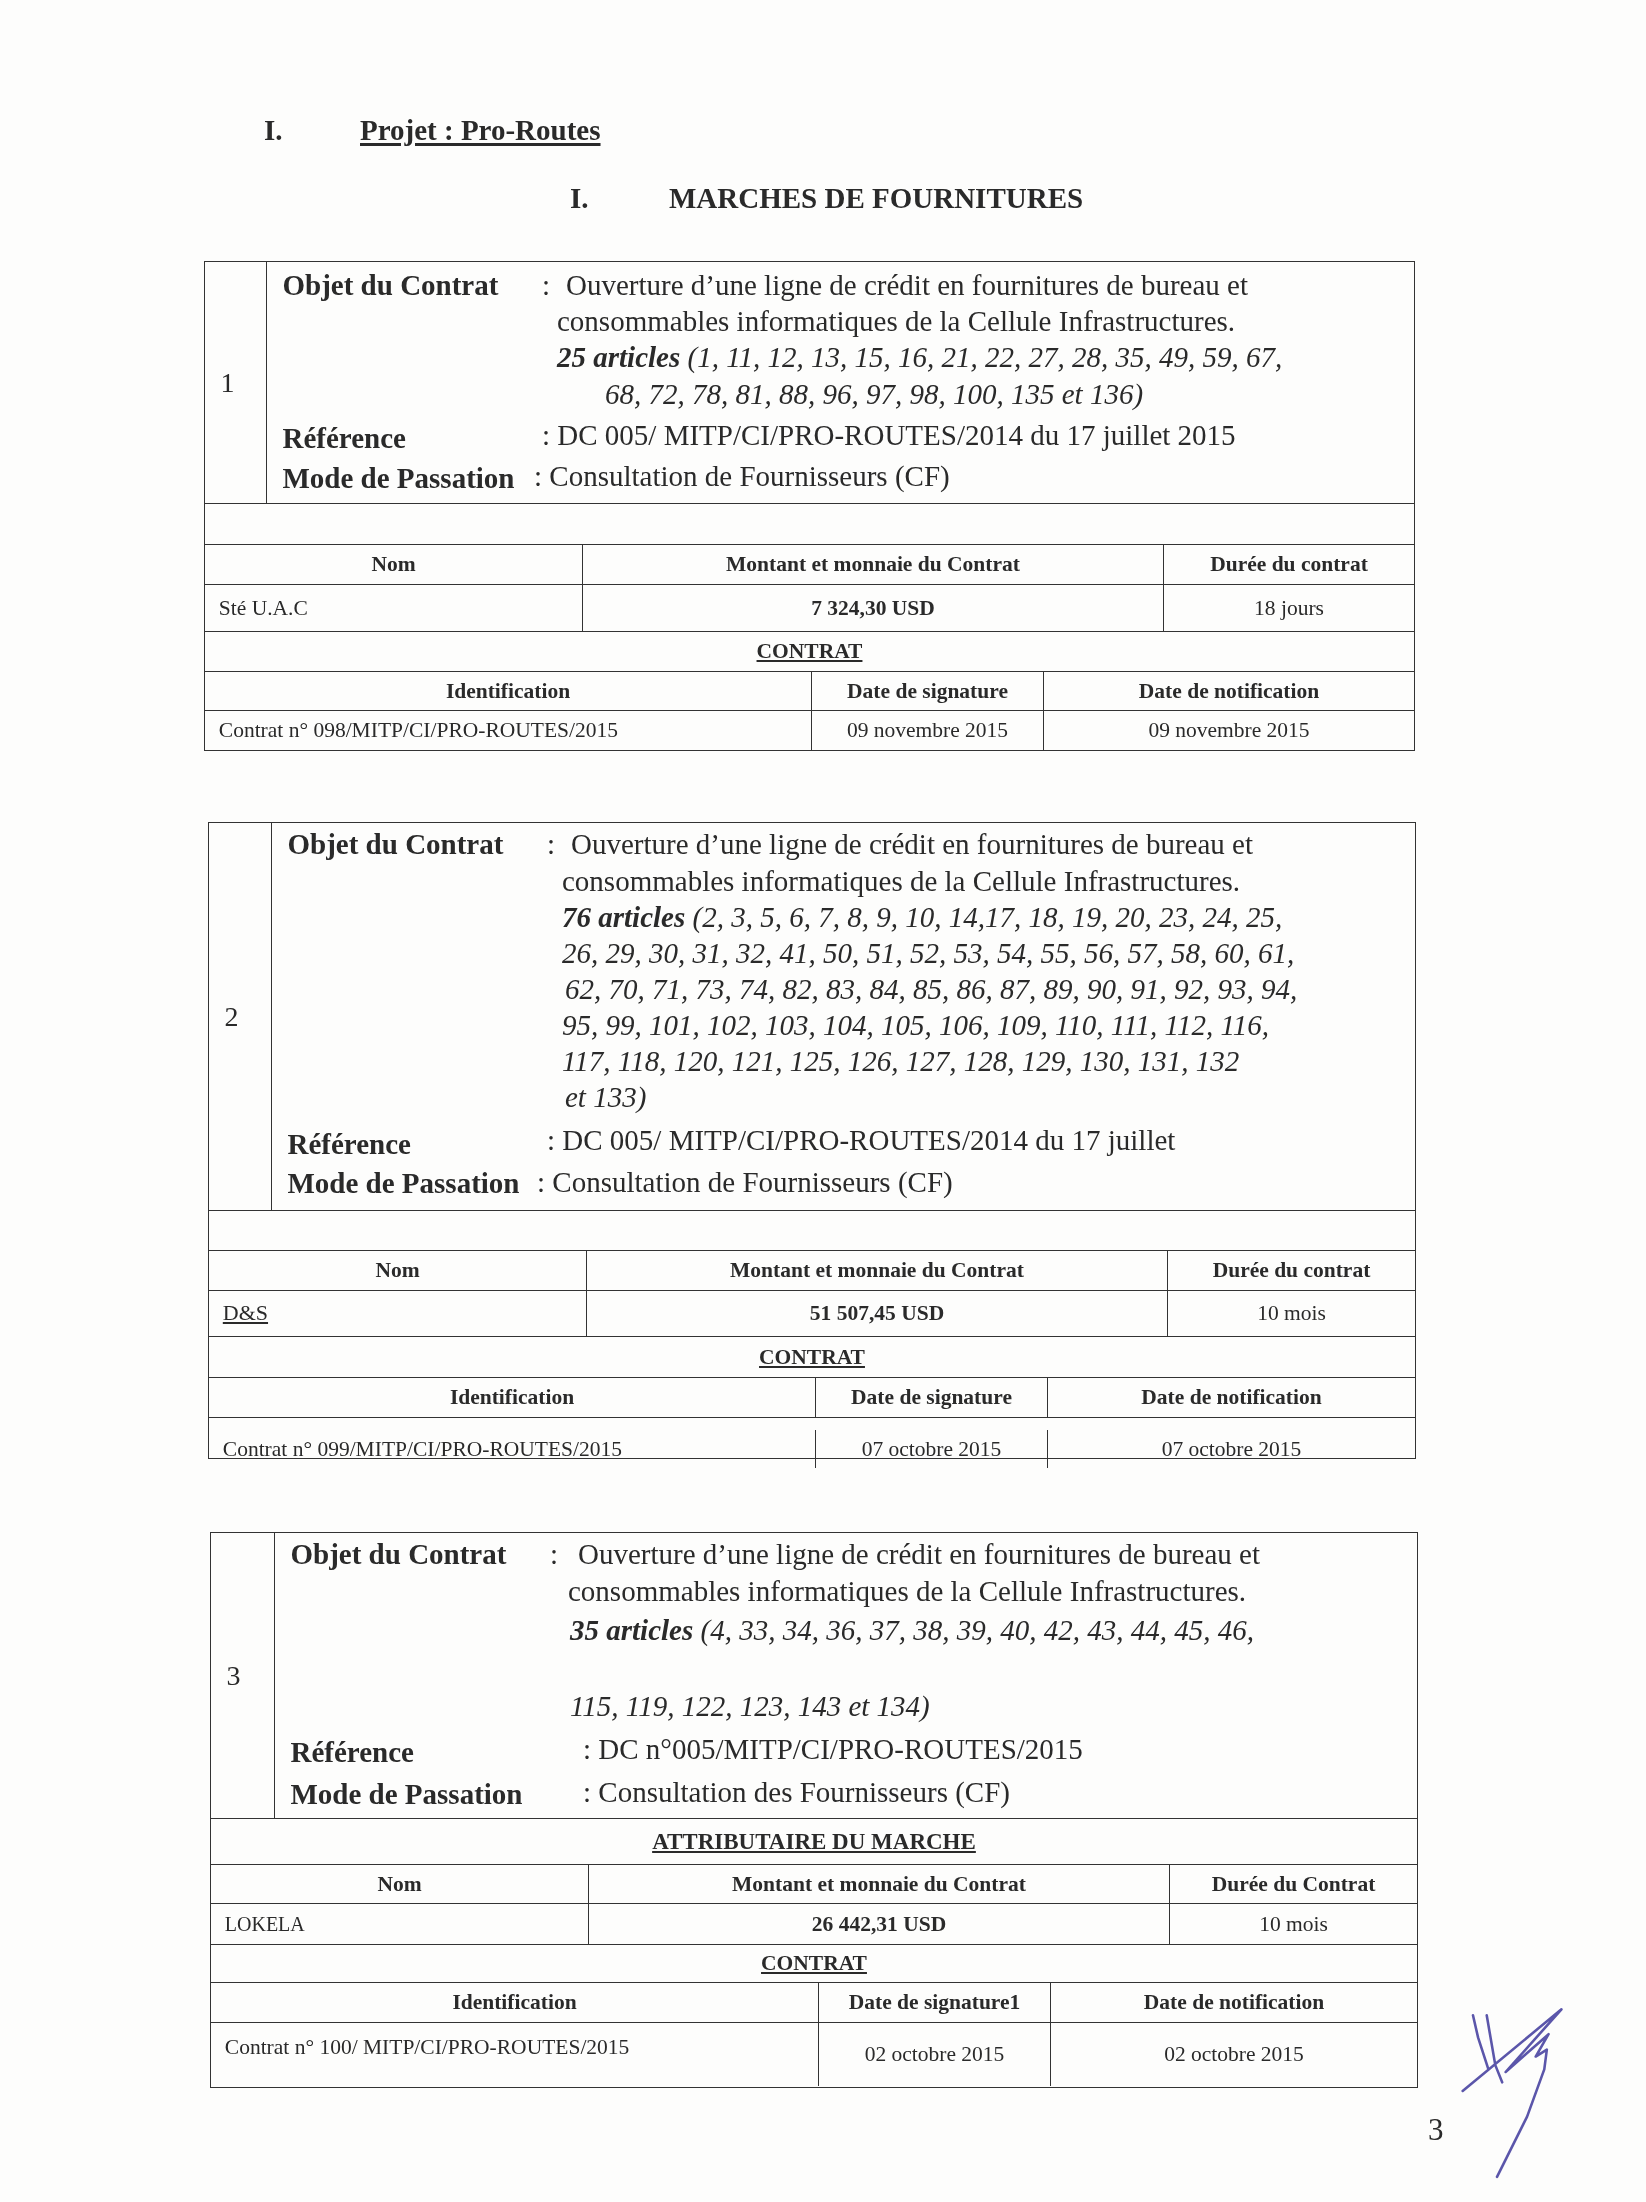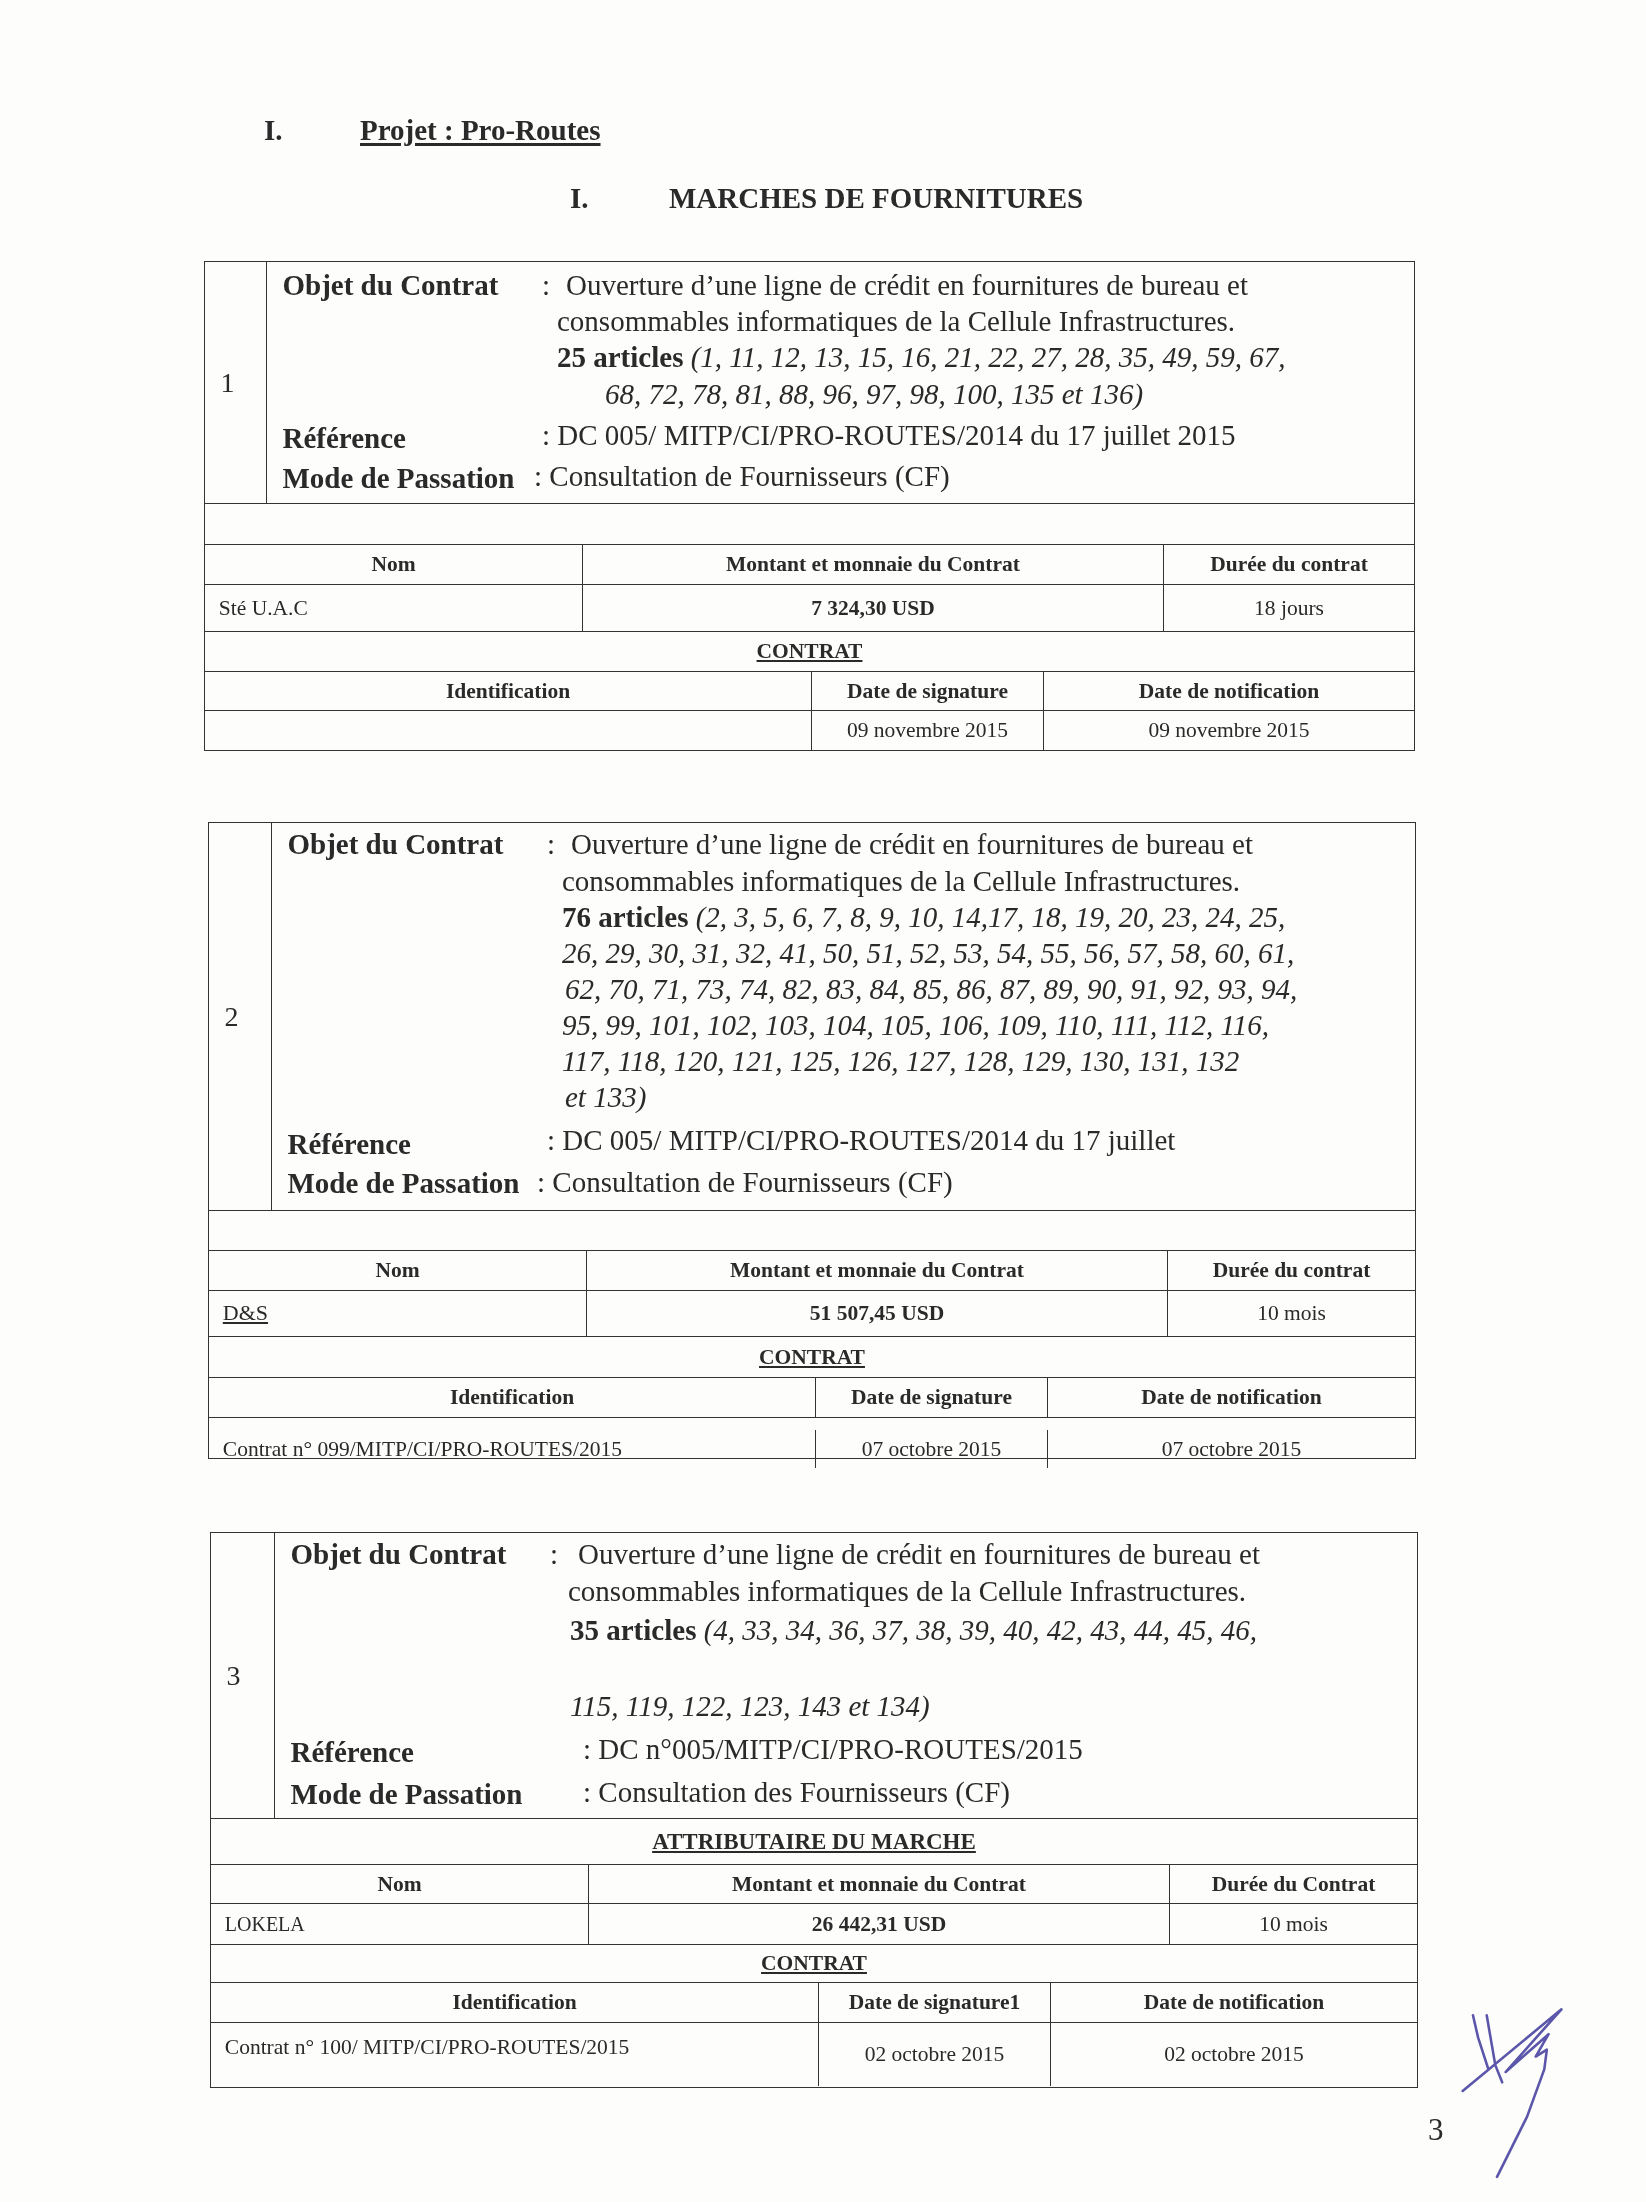--- a/index.html
+++ b/index.html
@@ -11,21 +11,21 @@
   .h2num { left:570px; top:182px; font-size:29px; font-weight:bold; }
   .h2txt { left:669px; top:182px; font-size:29px; font-weight:bold; }
 
   .tbl { position:absolute; border:1.7px solid #333; box-sizing:border-box; }
   .blk { position:absolute; left:0; right:0; top:0; border-bottom:1.7px solid #333; box-sizing:border-box; }
   .numcol { position:absolute; left:0; top:0; bottom:0; border-right:1.7px solid #333; font-size:28px; display:flex; align-items:center; padding-left:15.5px; box-sizing:border-box; }
   .info { position:absolute; top:0; right:0; bottom:0; font-size:29px; line-height:36px; }
   .lab { position:absolute; font-weight:bold; white-space:nowrap; }
   .val { position:absolute; white-space:nowrap; }
   .it { font-style:italic; }
-  .itb { font-weight:bold; }
+  .itb { font-style:italic; font-weight:bold; }
   .row { position:absolute; left:0; right:0; border-bottom:1.7px solid #333; box-sizing:border-box; }
   .row.last { border-bottom:none; }
   .cell { position:absolute; top:0; bottom:0; box-sizing:border-box; display:flex; align-items:center; justify-content:center; font-size:21.5px; }
   .cell.bl { border-left:1.7px solid #333; }
   .cell.left { justify-content:flex-start; padding-left:13.8px; }
   .cell.top { align-items:flex-start; padding-top:12px; }
   .hdr { font-weight:bold; }
   .center { left:0; right:0;text-decoration:underline; }
   .pagenum { left:1428px; top:2112px; font-size:31px; }
   .sig { left:1454px; top:2005px; width:129px; height:189px; }
@@ -67,20 +67,21 @@
   </div>
   <div class="row" style="top:370px; height:40px;">
     <div class="cell hdr center">CONTRAT</div>
   </div>
   <div class="row" style="top:410px; height:39px;">
     <div class="cell hdr" style="left:0; width:606px;">Identification</div>
     <div class="cell hdr bl" style="left:606px; width:232px;">Date de signature</div>
     <div class="cell hdr bl" style="left:838px; right:0;">Date de notification</div>
   </div>
   <div class="row last" style="top:449px; height:39px;">
+    <div class="cell left" style="left:0; width:606px;">Contrat n° 098/MITP/CI/PRO-ROUTES/2015</div>
     <div class="cell bl" style="left:606px; width:232px;">09 novembre 2015</div>
     <div class="cell bl" style="left:838px; right:0;">09 novembre 2015</div>
   </div>
 </div>
 
 <div class="tbl" style="left:208px; top:822px; width:1208px; height:637px;">
   <div class="blk" style="height:388px;">
     <div class="numcol" style="width:63px;">2</div>
     <div class="info" style="left:63px;">
       <div class="lab" style="left:15.5px; top:3.4px;">Objet du Contrat</div>

